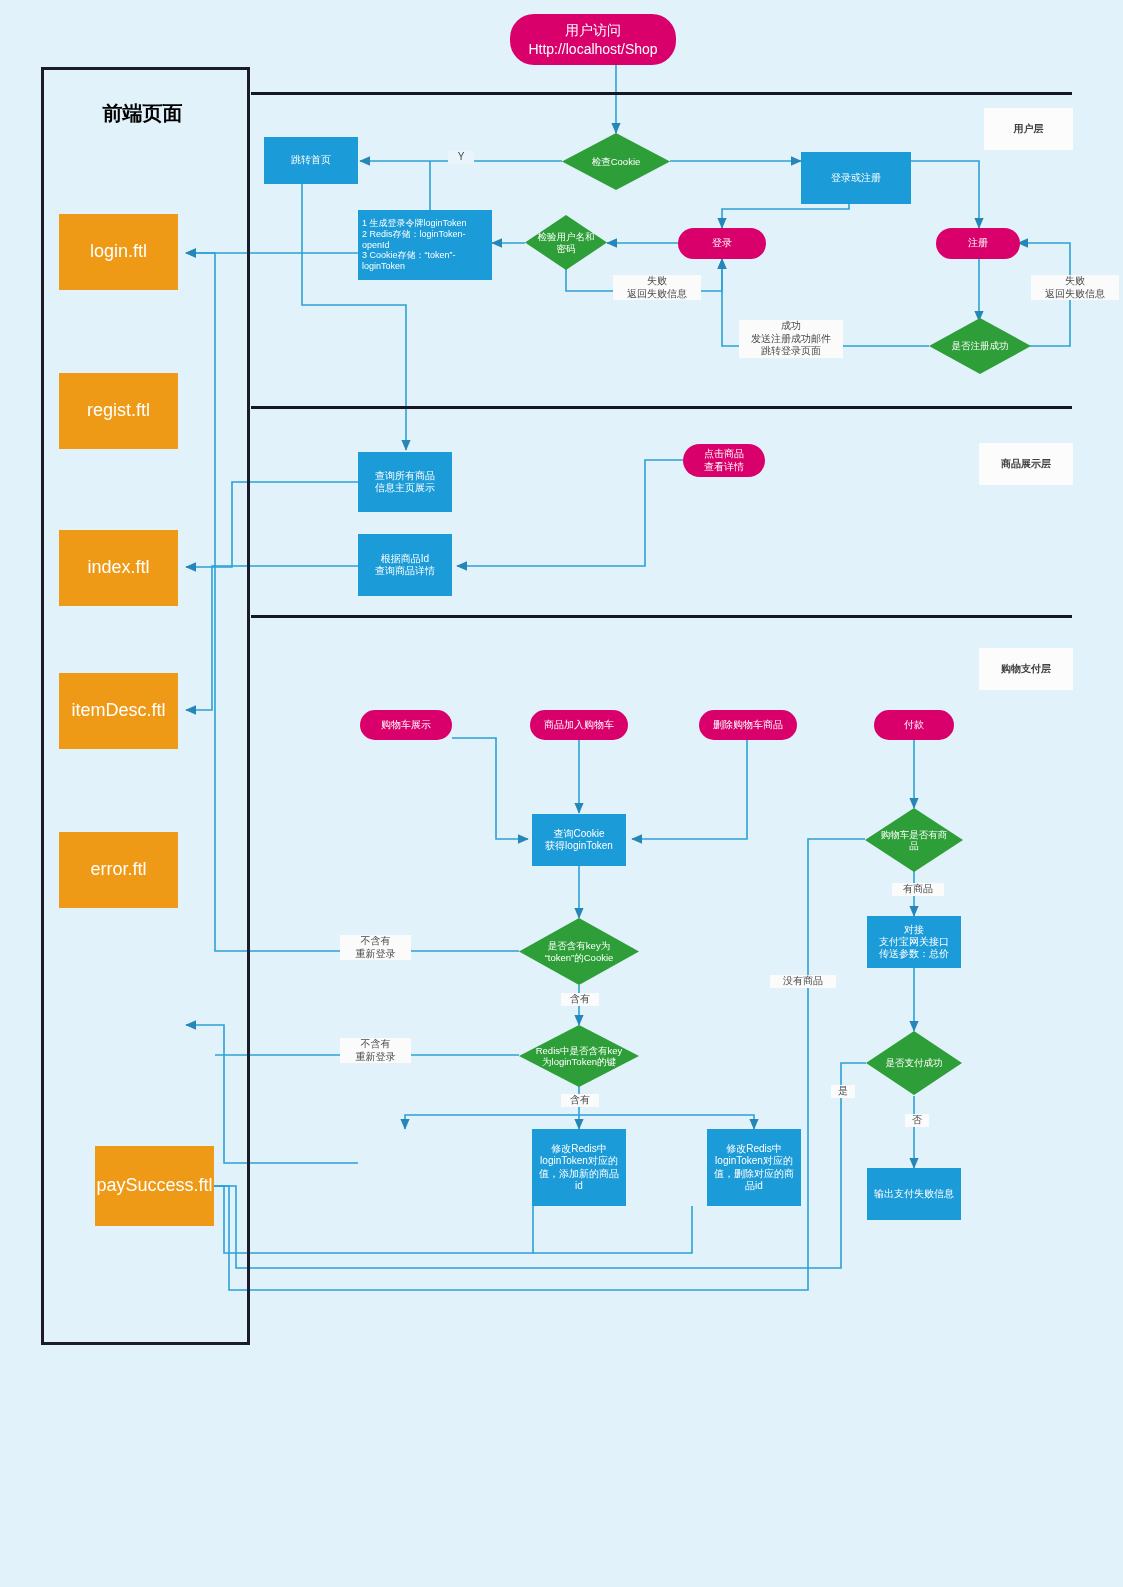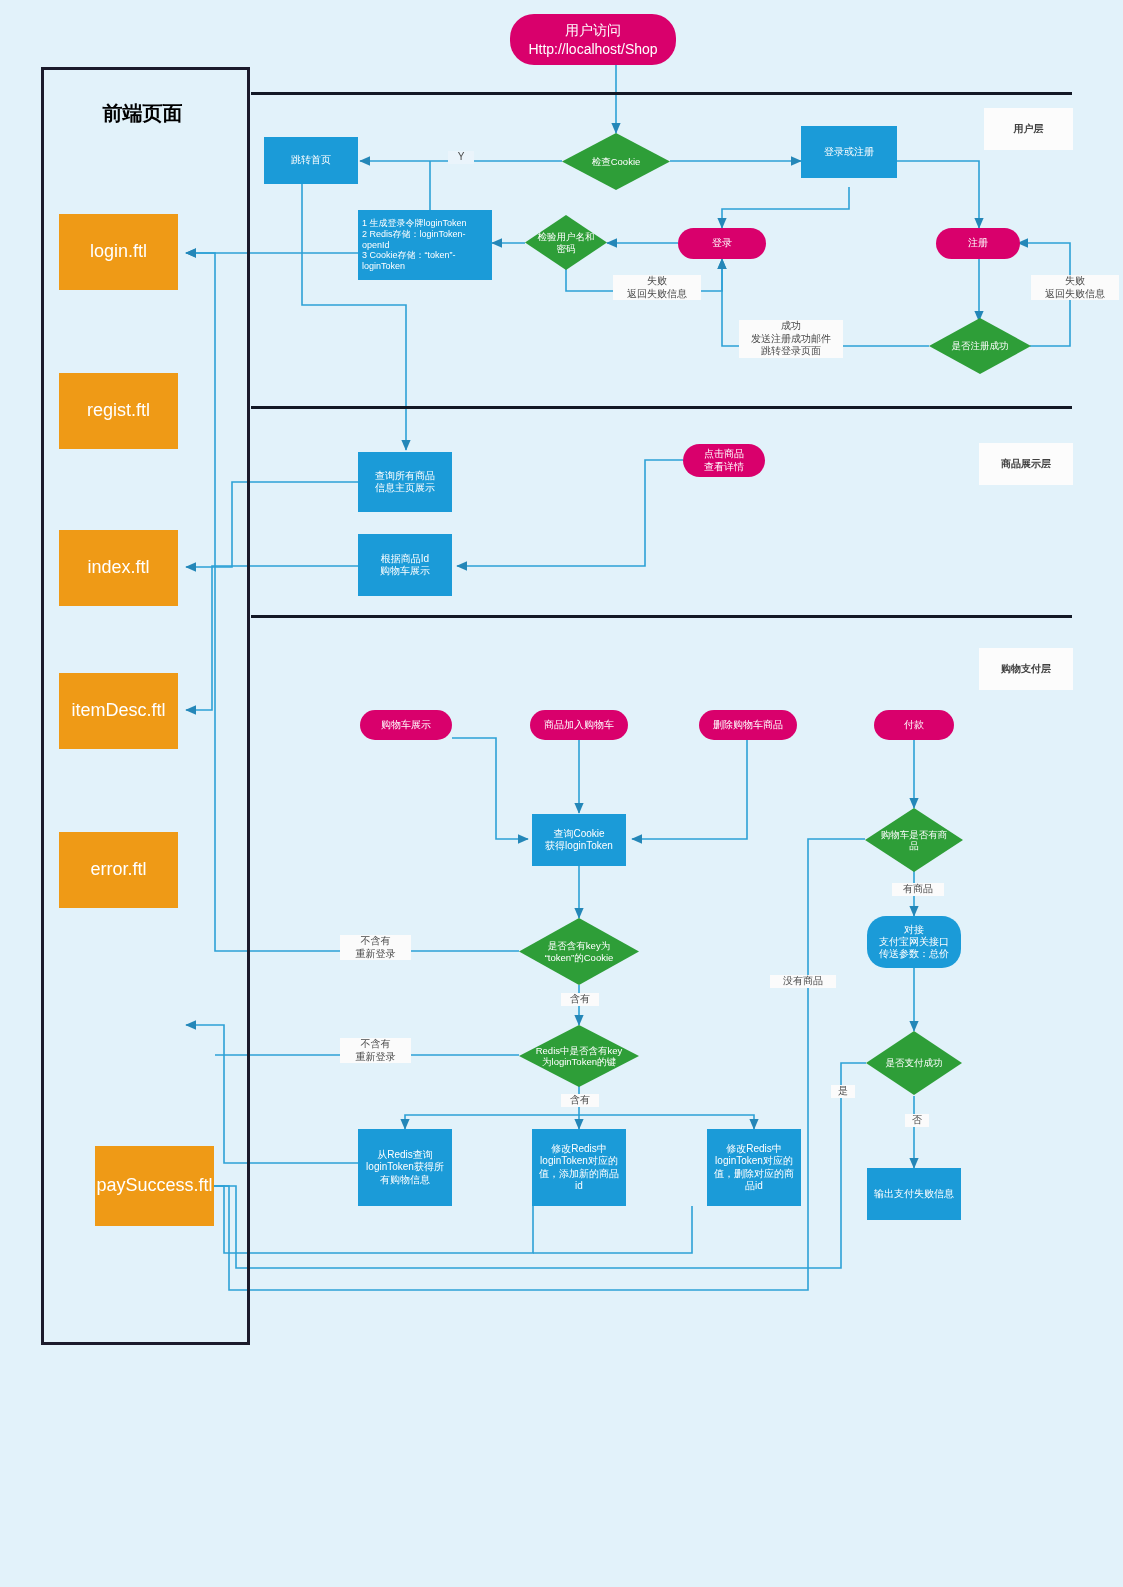--- a/index.html
+++ b/index.html
@@ -156,21 +156,21 @@
 
   <div class="node pill-big" style="left:510px;top:14px;width:166px;height:51px;">用户访问
 Http://localhost/Shop</div>
 
   <div class="diamond" style="left:562px;top:133px;width:108px;height:57px;">
     <span class="dlabel">检查Cookie</span>
   </div>
 
   <div class="node rect-blue" style="left:264px;top:137px;width:94px;height:47px;">跳转首页</div>
 
-  <div class="node rect-blue" style="left:801px;top:126px;width:96px;height:52px;">登录或注册</div>
+  <div class="node rect-blue" style="left:801px;top:152px;width:110px;height:52px;">登录或注册</div>
 
   <div class="node rect-blue" style="left:358px;top:210px;width:134px;height:70px;justify-content:flex-start;text-align:left;padding-left:4px;font-size:9px;">1 生成登录令牌loginToken
 2 Redis存储：loginToken-
 openId
 3 Cookie存储：“token”-
 loginToken</div>
 
   <div class="diamond" style="left:525px;top:215px;width:82px;height:55px;">
     <span class="dlabel">检验用户名和
 密码</span>
@@ -190,21 +190,21 @@
   <div class="elabel" style="left:1031px;top:275px;width:84px;">失败
 返回失败信息</div>
   <div class="elabel" style="left:739px;top:320px;width:100px;">成功
 发送注册成功邮件
 跳转登录页面</div>
 
   <div class="node rect-blue" style="left:358px;top:452px;width:94px;height:60px;">查询所有商品
 信息主页展示</div>
 
   <div class="node rect-blue" style="left:358px;top:534px;width:94px;height:62px;">根据商品Id
-购物车展示</div>
+查询商品详情</div>
 
   <div class="node pill" style="left:683px;top:444px;width:82px;height:33px;">点击商品
 查看详情</div>
 
   <div class="node pill" style="left:360px;top:710px;width:92px;height:30px;">购物车展示</div>
   <div class="node pill" style="left:530px;top:710px;width:98px;height:30px;">商品加入购物车</div>
   <div class="node pill" style="left:699px;top:710px;width:98px;height:30px;">删除购物车商品</div>
   <div class="node pill" style="left:874px;top:710px;width:80px;height:30px;">付款</div>
 
   <div class="node rect-blue" style="left:532px;top:814px;width:94px;height:52px;">查询Cookie
@@ -213,38 +213,35 @@
   <div class="diamond" style="left:519px;top:918px;width:120px;height:67px;">
     <span class="dlabel">是否含有key为
 “token”的Cookie</span>
   </div>
 
   <div class="diamond" style="left:519px;top:1025px;width:120px;height:62px;">
     <span class="dlabel">Redis中是否含有key
 为loginToken的键</span>
   </div>
 
-  <div class="node rect-blue" style="left:358px;top:1129px;width:94px;height:77px;">从Redis查询
-loginToken获得所
-有购物信息</div>
   <div class="node rect-blue" style="left:532px;top:1129px;width:94px;height:77px;">修改Redis中
 loginToken对应的
 值，添加新的商品
 id</div>
   <div class="node rect-blue" style="left:707px;top:1129px;width:94px;height:77px;">修改Redis中
 loginToken对应的
 值，删除对应的商
 品id</div>
 
   <div class="diamond" style="left:865px;top:808px;width:98px;height:64px;">
     <span class="dlabel">购物车是否有商
 品</span>
   </div>
 
-  <div class="node rect-blue" style="left:867px;top:916px;width:94px;height:52px;border-radius:19px;">对接
+  <div class="node rect-blue" style="left:867px;top:916px;width:94px;height:52px;">对接
 支付宝网关接口
 传送参数：总价</div>
 
   <div class="diamond" style="left:866px;top:1031px;width:96px;height:64px;">
     <span class="dlabel">是否支付成功</span>
   </div>
 
   <div class="node rect-blue" style="left:867px;top:1168px;width:94px;height:52px;text-align:center;">输出支付失败信息</div>
 
   <div class="elabel" style="left:340px;top:935px;width:67px;">不含有

